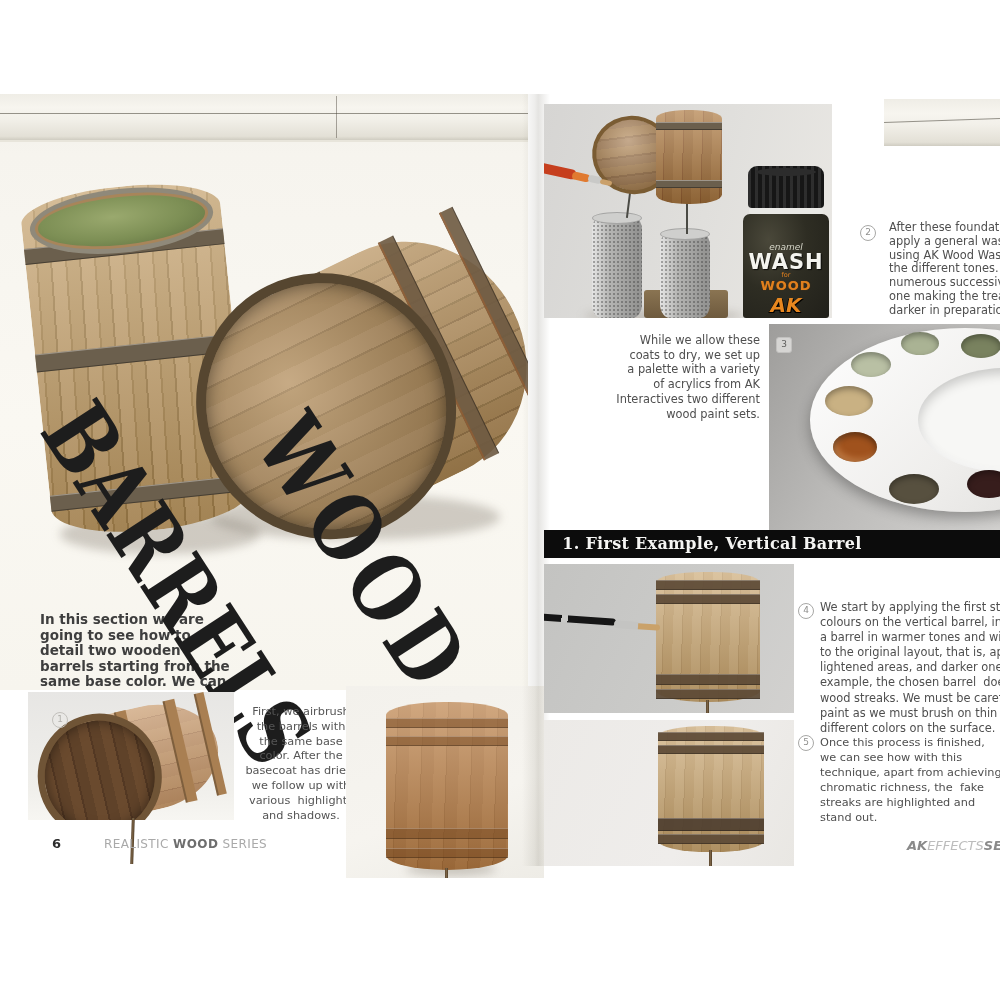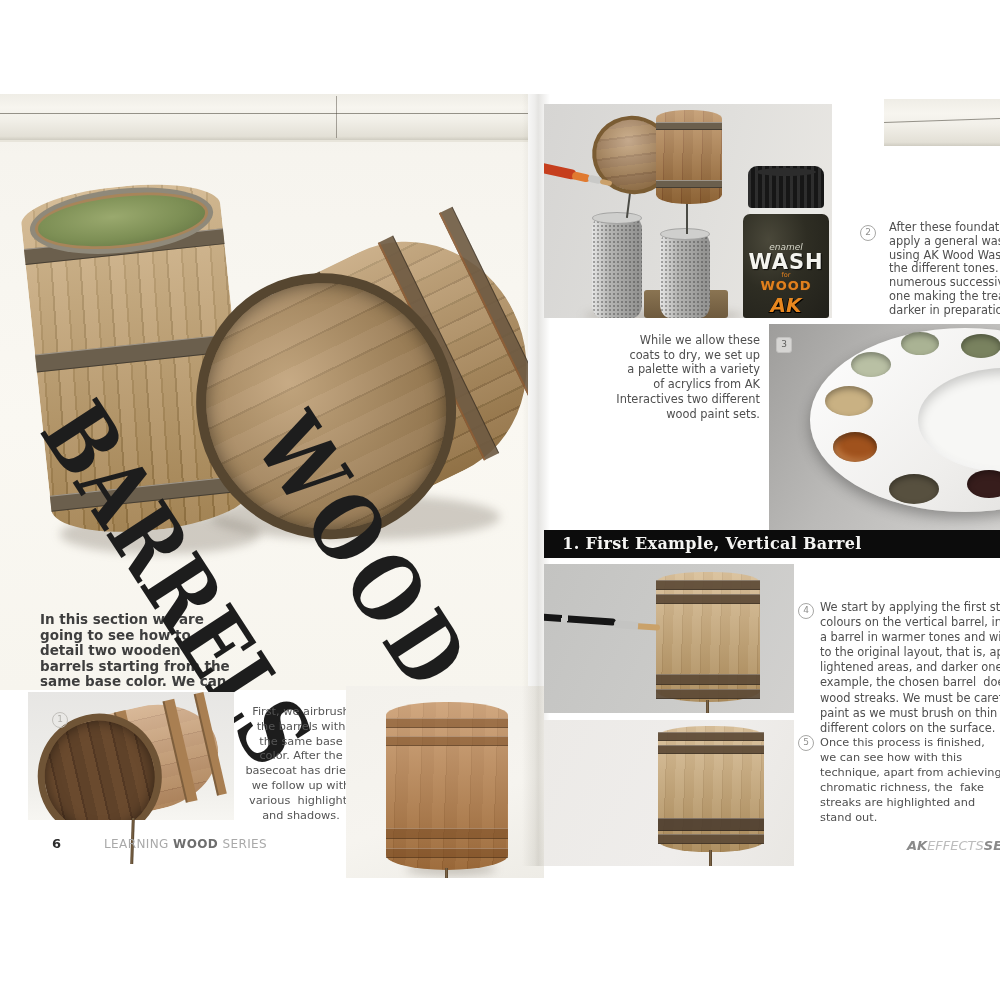--- a/index.html
+++ b/index.html
@@ -225,21 +225,21 @@
       <div class="red-hoop" style="top:16px;height:8px;"></div>
       <div class="red-hoop" style="top:34px;height:8px;"></div>
       <div class="red-hoop" style="top:126px;height:9px;"></div>
       <div class="red-hoop" style="top:146px;height:8px;"></div>
     </div>
     <div class="abs stick" style="left:99px;top:182px;width:3px;height:10px;"></div>
   </div>
 
   <div class="abs footerL">
     <span class="pageno">6</span>
-    <span class="seriesL"><span>LEARNING </span><b>WOOD</b><span> SERIES</span></span>
+    <span class="seriesL"><span>REALISTIC </span><b>WOOD</b><span> SERIES</span></span>
   </div>
 
   <div class="abs gutter"></div>
 
   <div class="abs setup-photo">
     <div class="abs shadow-ell" style="left:40px;top:206px;width:160px;height:12px;"></div>
     <div class="cyl" style="left:48px;top:112px;width:50px;height:102px;"></div>
     <div class="woodbase" style="left:100px;top:186px;width:84px;height:28px;"></div>
     <div class="cyl" style="left:116px;top:128px;width:50px;height:86px;"></div>
     <div class="wire" style="left:84px;top:80px;height:34px;transform:rotate(7deg);"></div>

